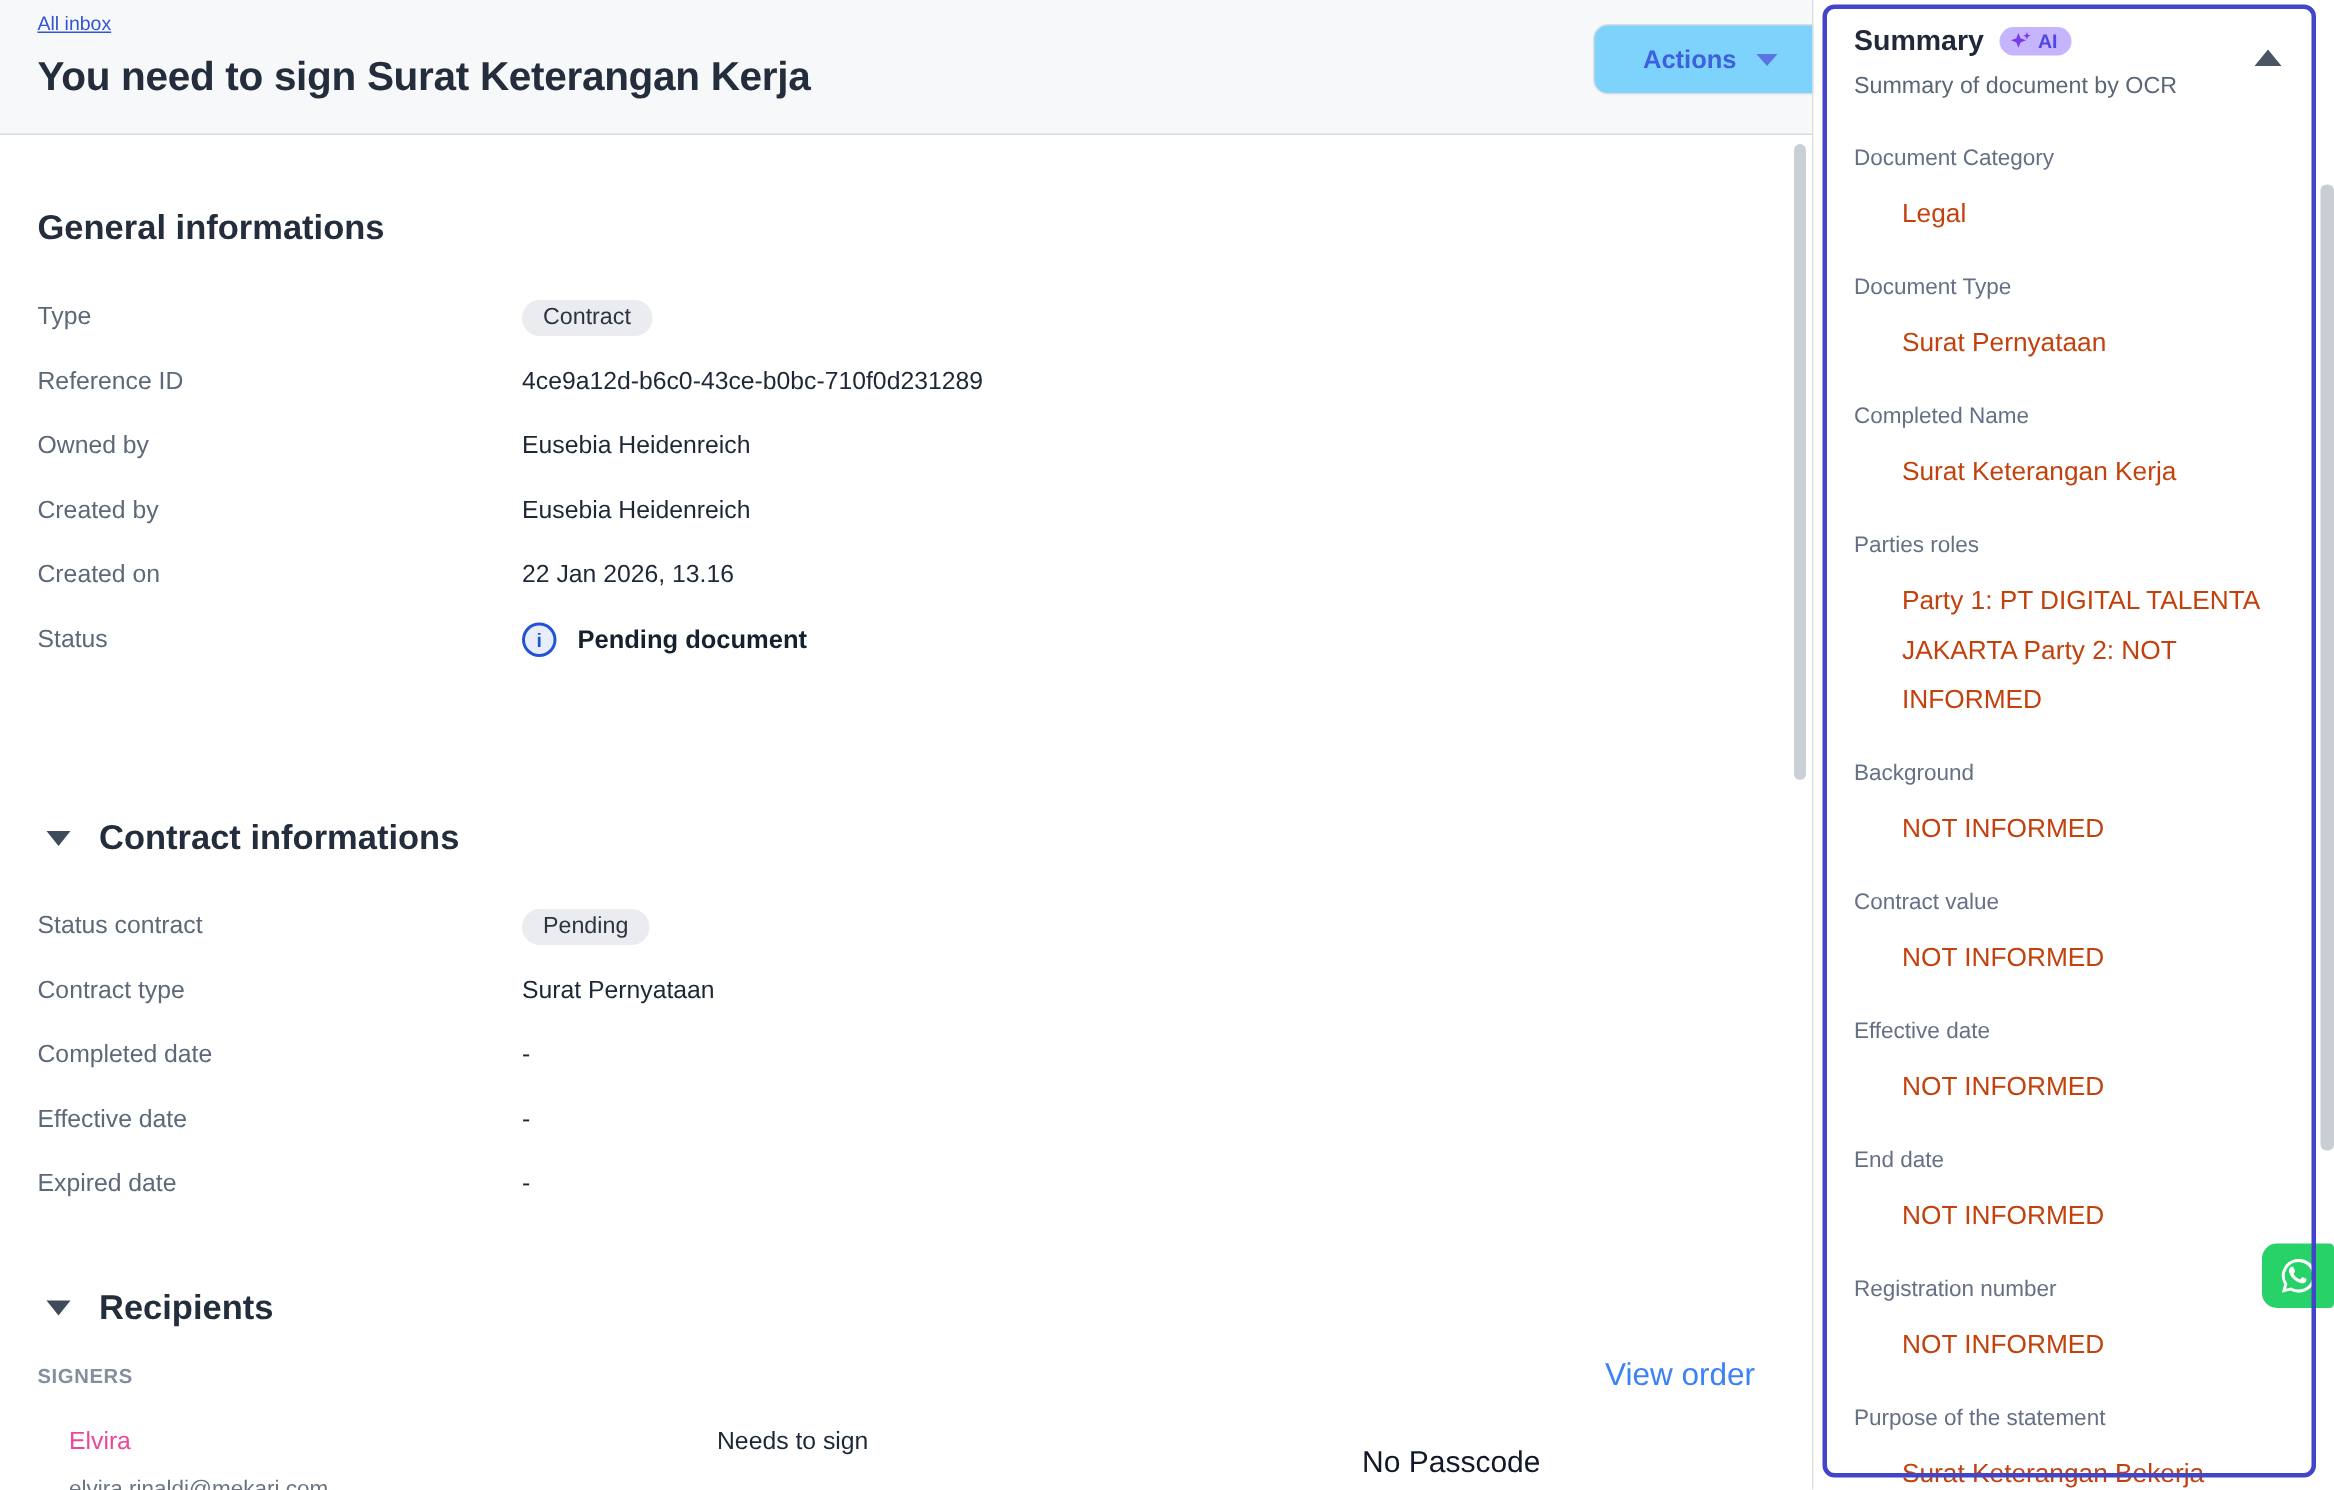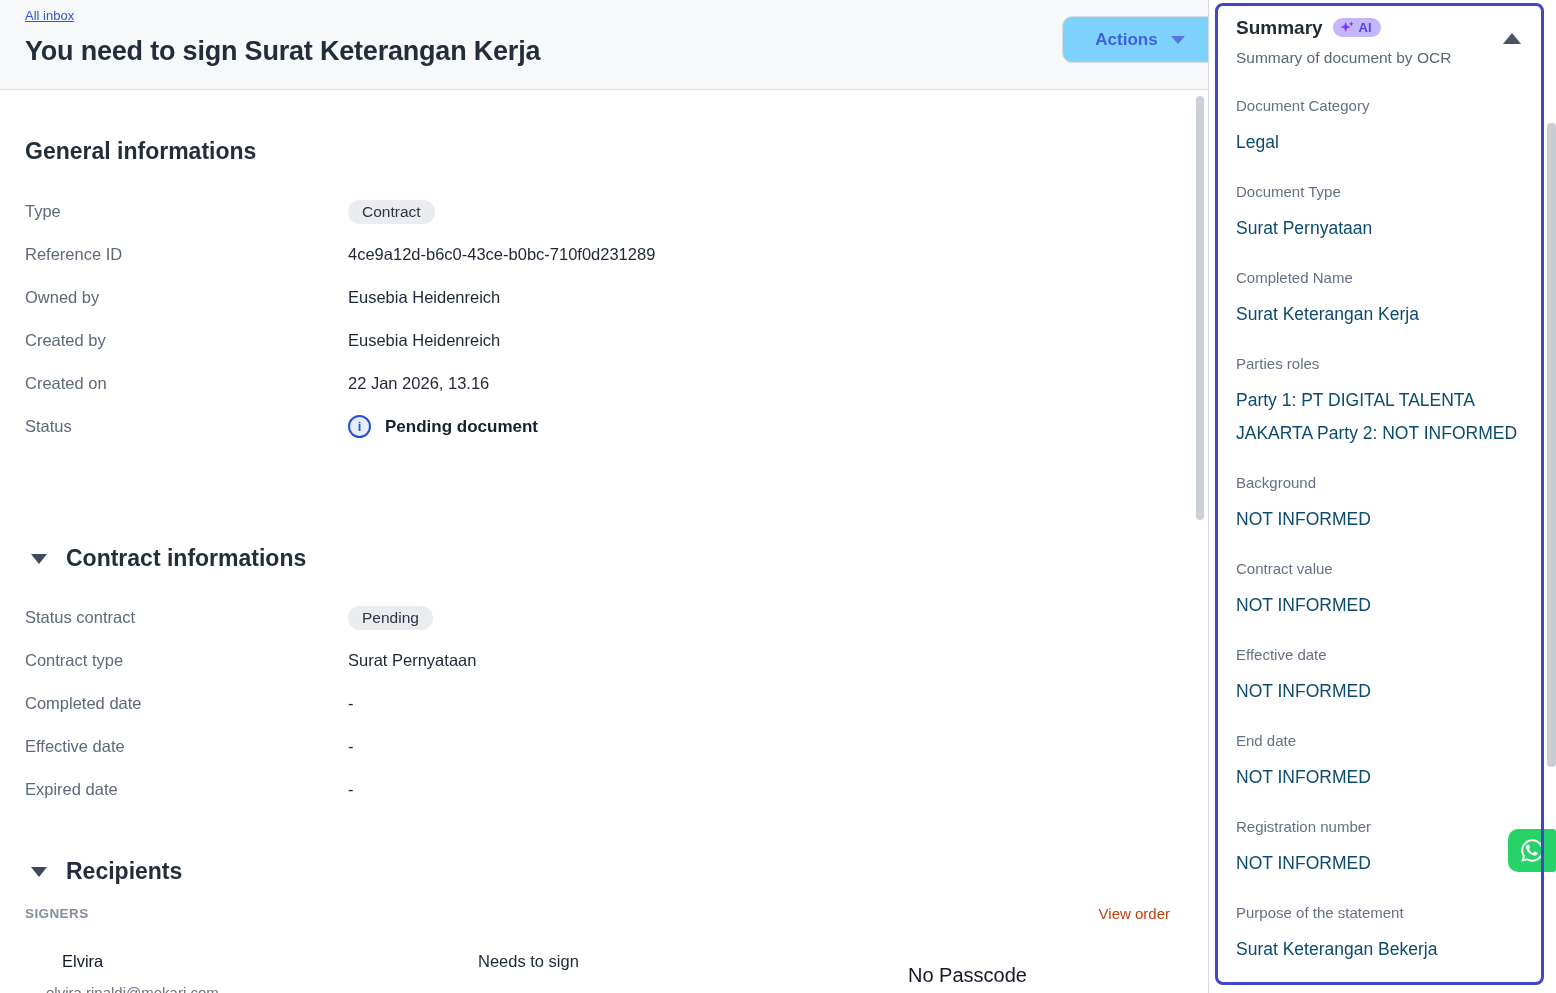--- a/index.html
+++ b/index.html
@@ -33,42 +33,42 @@
   .status-val { display:flex; align-items:center; gap:14px; }
   .info-icon { width:23px; height:23px; border-radius:50%; border:2px solid #2253d4;
     background:#e7edfb; color:#2253d4; font-size:13px; font-weight:700;
     display:flex; align-items:center; justify-content:center; }
   .status-text { font-weight:700; color:#16202e; font-size:17px; }
 
   
   .signers-bar { position:absolute; left:25px; top:905px; width:1145px; display:flex;
     justify-content:space-between; align-items:center; }
   .signers-label { font-size:13.5px; font-weight:700; color:#848e9c; letter-spacing:0.4px; }
-  .view-order { font-size:15px; color:#c2410c; cursor:pointer; }
-  .signer-name { position:absolute; left:46px; top:952px; font-size:16.5px; color:#0f172a;margin-left:16px; }
+  .view-order { font-size:21px; color:#3b82f6; cursor:pointer; }
+  .signer-name { position:absolute; left:46px; top:952px; font-size:16.5px; color:#ec4899; }
   .signer-email { position:absolute; left:46px; top:984px; font-size:15px; color:#6b7480; }
   .signer-status { position:absolute; left:478px; top:952px; font-size:16.5px; color:#1d2736; }
   .signer-passcode { position:absolute; left:908px; top:964px; font-size:20px; color:#111827; }
 
   
   .v-divider { position:absolute; left:1208px; top:0; width:1px; height:993px; background:#d8dce2; }
   .panel-bg { position:absolute; left:1209px; top:0; width:347px; height:993px; background:#fff; }
   .panel-border { position:absolute; left:1215px; top:3px; width:329px; height:982px;
     border:3px solid #4245c8; border-radius:8px; pointer-events:none; z-index:10; }
   .panel-content { position:absolute; left:1236px; top:14px; width:292px; }
   .panel-title-row { display:flex; align-items:center; gap:10px; height:27px; }
   .panel-title { font-size:19px; font-weight:700; color:#1f2937; }
   .ai-badge { display:inline-flex; align-items:center; gap:4px; background:#c4b5fd;
     border-radius:12px; padding:2px 9px 2px 7px; }
   .ai-badge .ai-text { font-size:13px; font-weight:700; color:#4f46e5; }
   .panel-subtitle { margin-top:5px; font-size:15.5px; color:#5b6676; line-height:24px; }
   .panel-fields { margin-top:25px; }
   .field-group { margin-bottom:22px; }
   .field-label { font-size:15px; color:#667085; line-height:22px; margin-bottom:9px; }
-  .field-value { font-size:17.5px; color:#0c4a6e; line-height:33px; }
+  .field-value { font-size:17.5px; color:#c2410c; line-height:33px;margin-left:32px; }
   .panel-chevron { position:absolute; left:1503px; top:33px; width:0; height:0;
     border-left:9px solid transparent; border-right:9px solid transparent;
     border-bottom:11px solid #4a5462; cursor:pointer; z-index:11; }
 
   
   .main-scrollbar { position:absolute; left:1196px; top:96px; width:8px; height:424px;
     background:#cbd0d7; border-radius:4px; }
   .panel-scrollbar { position:absolute; left:1547px; top:123px; width:9px; height:644px;
     background:#c9ced5; border-radius:4px; z-index:12; }
   .whatsapp-btn { position:absolute; left:1508px; top:829px; width:48px; height:43px;

